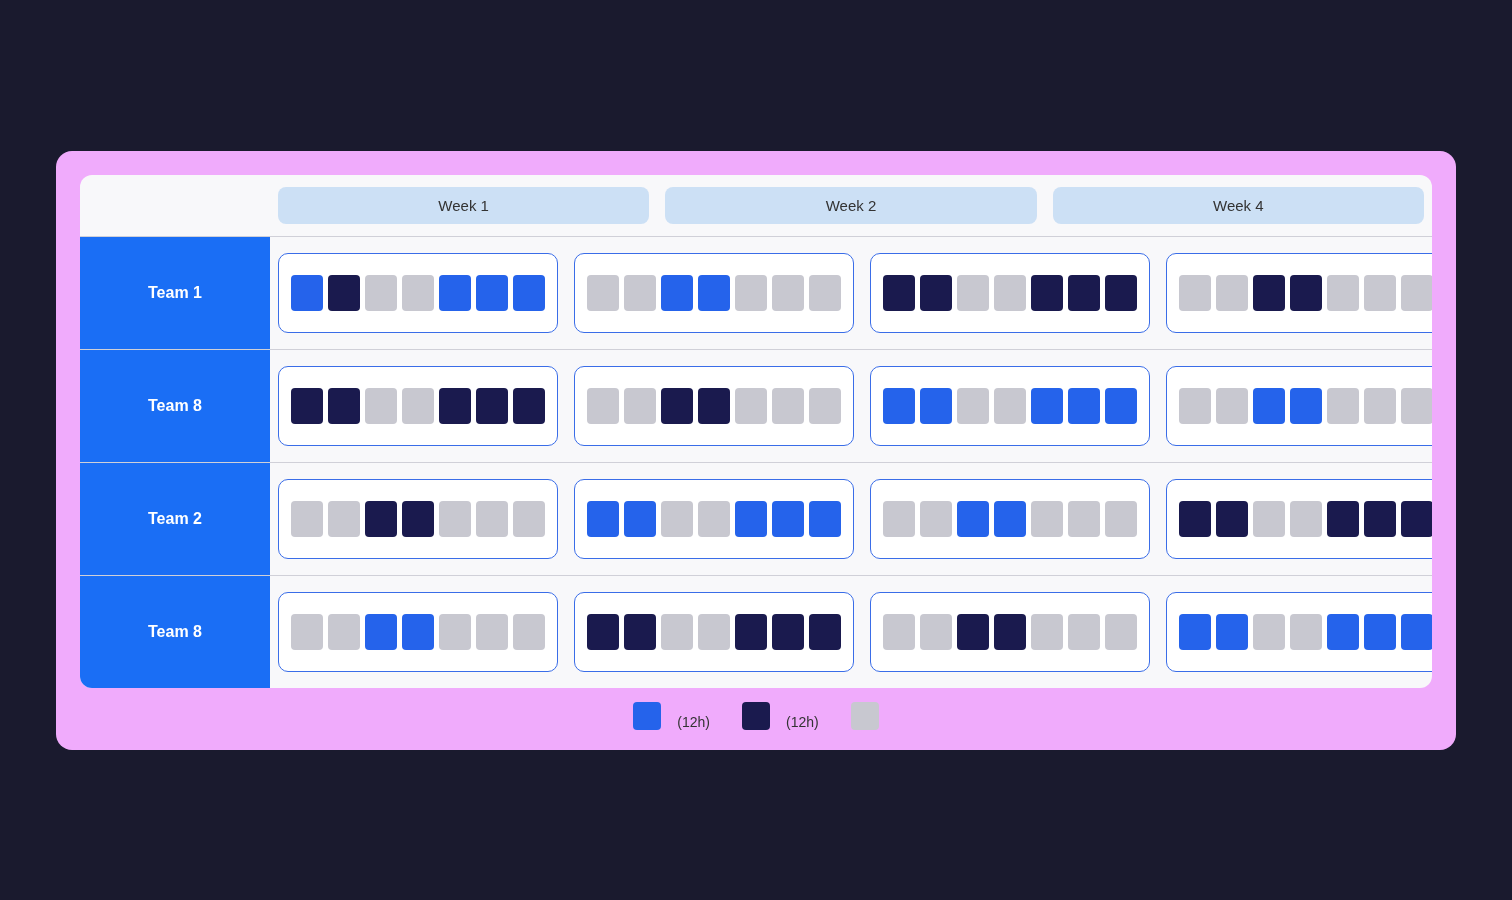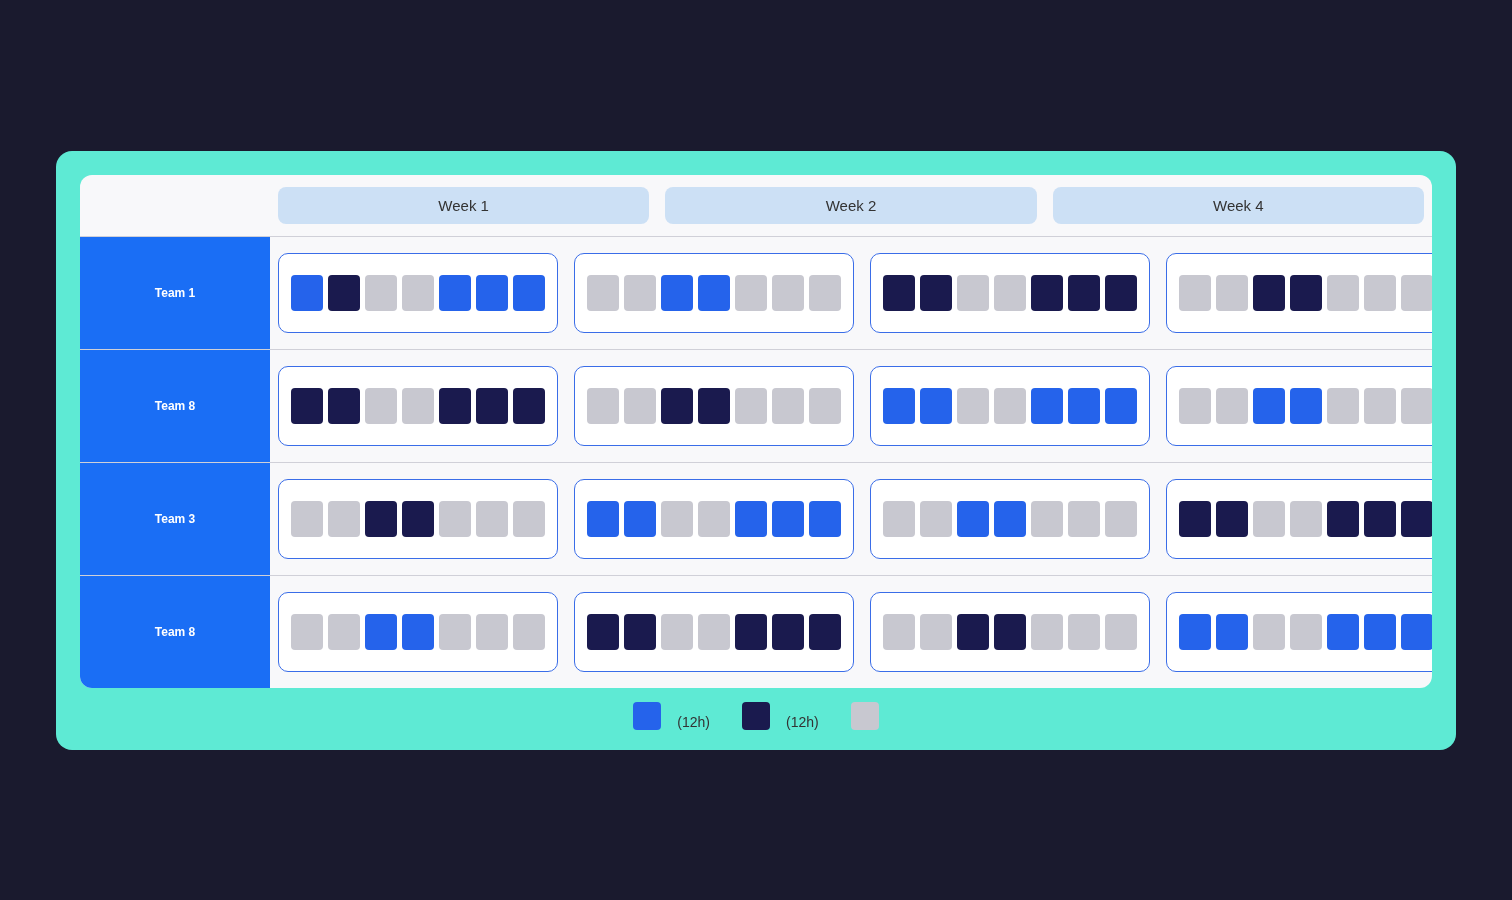--- a/index.html
+++ b/index.html
@@ -5,21 +5,21 @@
     * { box-sizing: border-box; margin: 0; padding: 0; }
     body {
       background: #1a1a2e;
       display: flex;
       justify-content: center;
       align-items: center;
       min-height: 100vh;
       font-family: Arial, sans-serif;
     }
     .container {
-      background: #5eead4;
+      background: #f0abfc;
       border-radius: 16px;
       padding: 24px 24px 16px 24px;
       width: 1400px;
     }
     .chart-area {
       background: #f8f8fa;
       border-radius: 12px;
       overflow: hidden;
     }
     .header-row {
@@ -40,21 +40,21 @@
     .team-row {
       display: flex;
       align-items: center;
       border-top: 1.5px solid #d0d0d8;
     }
     .team-label {
       width: 190px;
       min-width: 190px;
       background: #1a6ef5;
       color: white;
-      font-size: 12px;
+      font-size: 16px;
       font-weight: bold;
       display: flex;
       align-items: center;
       justify-content: center;
       padding: 16px 12px;
       align-self: stretch;
     }
     .week-cells {
       flex: 1;
       display: flex;
@@ -209,21 +209,21 @@
                 <div class="block block-blue"></div>
                 <div class="block block-blue"></div>
                 <div class="block block-gray"></div>
                 <div class="block block-gray"></div>
                 <div class="block block-gray"></div>
               </div>
             </div>
           </div>
         </div>
         <div class="team-row">
-          <div class="team-label">Team 3</div>
+          <div class="team-label">Team 2</div>
           <div class="week-cells">
             <div class="week-cell">
               <div class="blocks-box">
                 <div class="block block-gray"></div>
                 <div class="block block-gray"></div>
                 <div class="block block-dark"></div>
                 <div class="block block-dark"></div>
                 <div class="block block-gray"></div>
                 <div class="block block-gray"></div>
                 <div class="block block-gray"></div>

